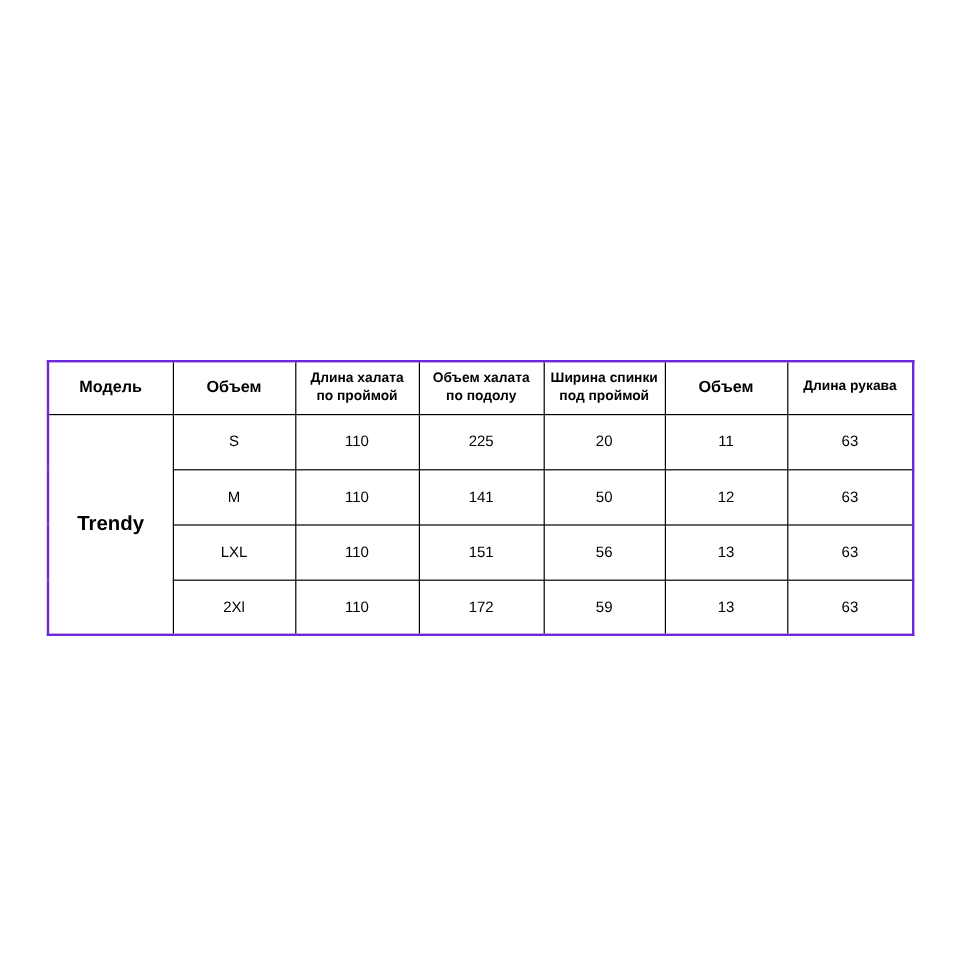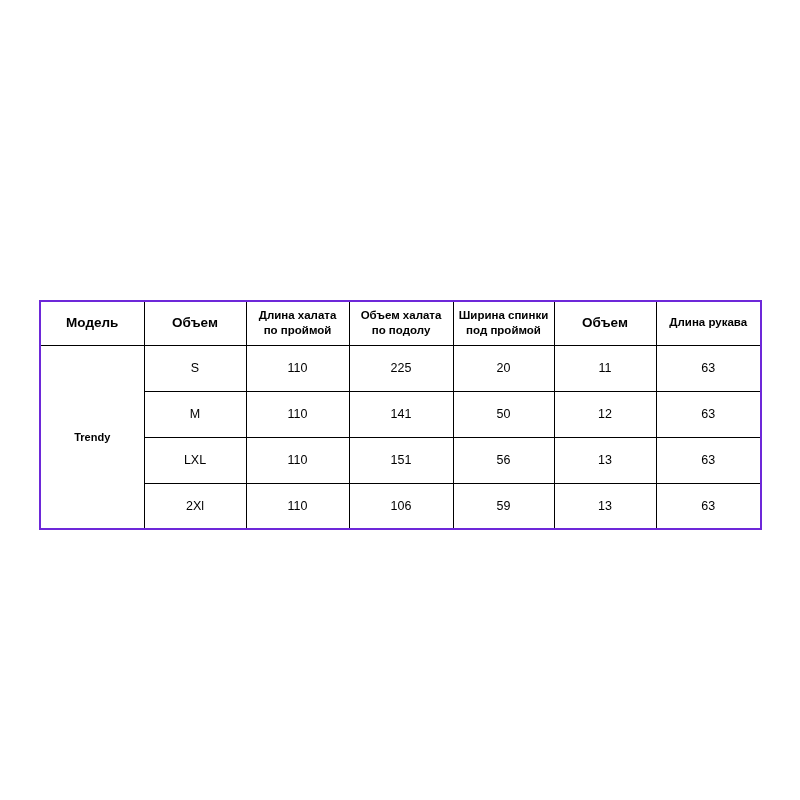--- a/index.html
+++ b/index.html
@@ -43,21 +43,21 @@
     font-size: 13.5px;
     font-weight: bold;
     line-height: 1.2;
   }
   th.hdr-sm {
     font-size: 11.5px;
     font-weight: bold;
     line-height: 1.35;
   }
   td.model-cell {
-    font-size: 11px;
+    font-size: 17px;
     font-weight: bold;
   }
   td.value-cell {
     font-size: 12.5px;
     font-weight: normal;
   }
 </style>
 </head>
 <body>
 
@@ -103,20 +103,20 @@
         <td class="value-cell">LXL</td>
         <td class="value-cell">110</td>
         <td class="value-cell">151</td>
         <td class="value-cell">56</td>
         <td class="value-cell">13</td>
         <td class="value-cell">63</td>
       </tr>
       <tr class="data-row">
         <td class="value-cell">2Xl</td>
         <td class="value-cell">110</td>
-        <td class="value-cell">106</td>
+        <td class="value-cell">172</td>
         <td class="value-cell">59</td>
         <td class="value-cell">13</td>
         <td class="value-cell">63</td>
       </tr>
     </tbody>
   </table>
 </div>
 
 </body></html>

